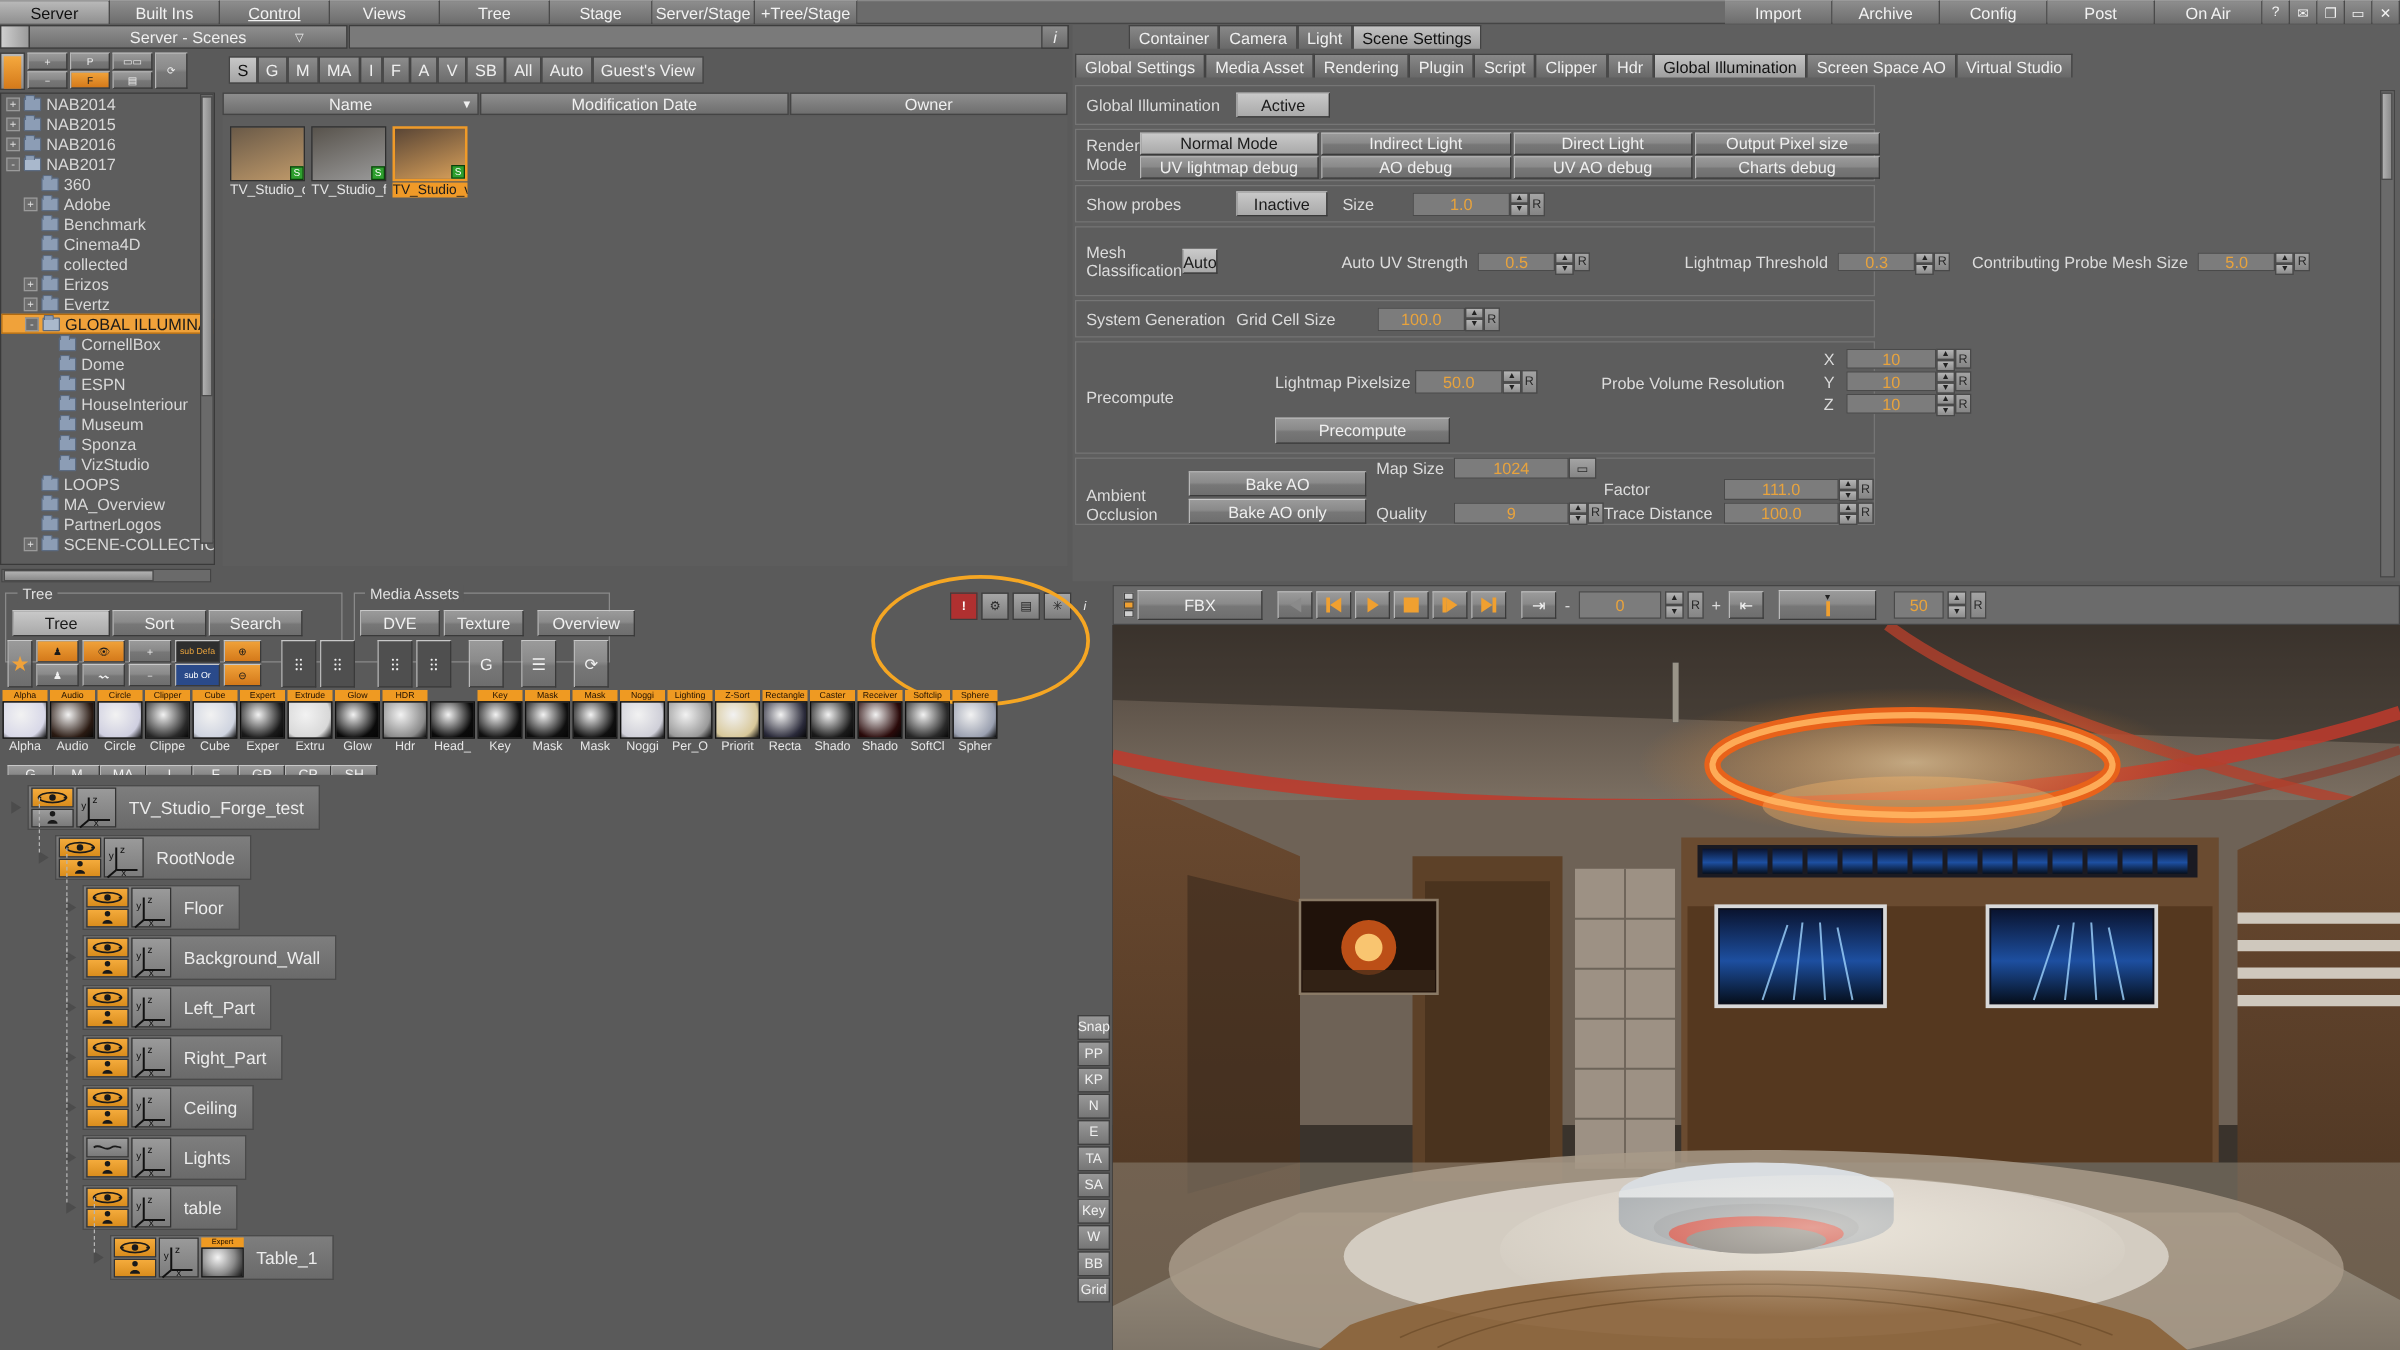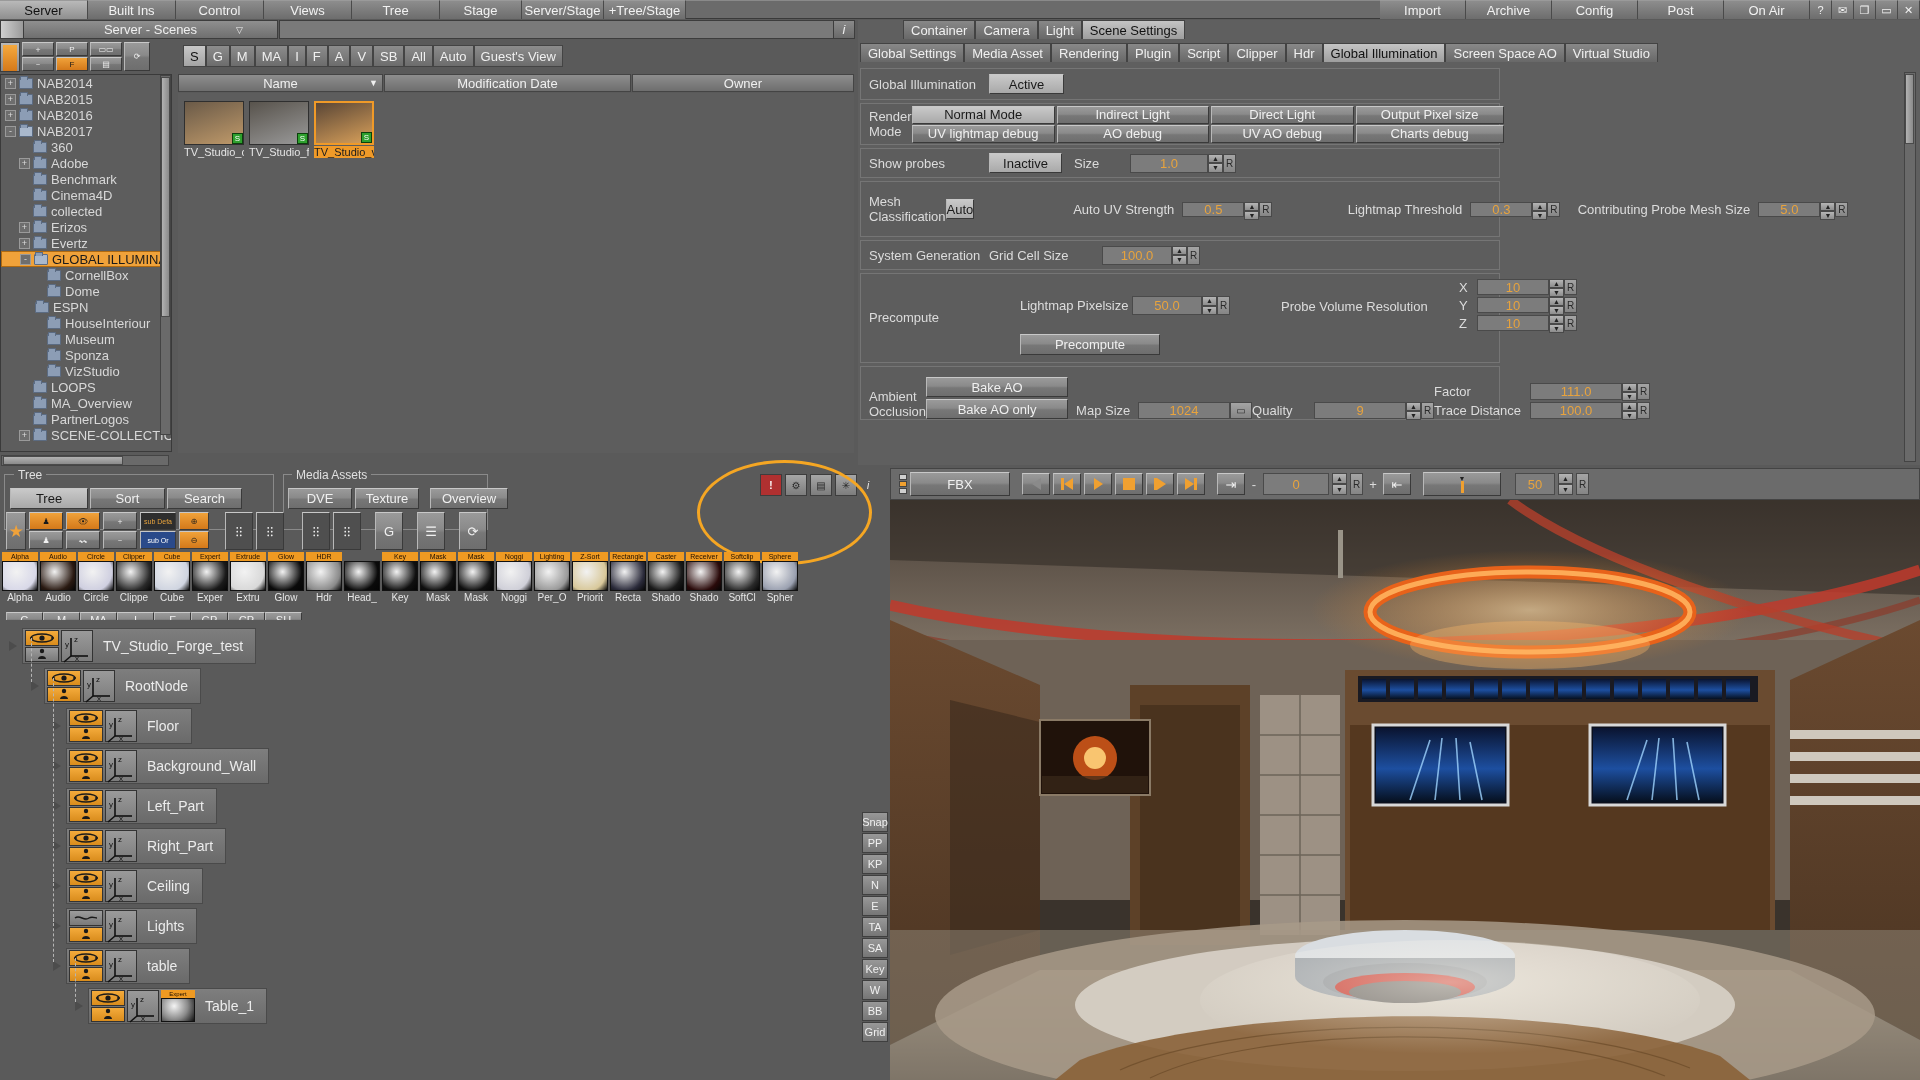--- a/index.html
+++ b/index.html
@@ -166,21 +166,21 @@
   .ellipse { position:absolute; border:3px solid #f5a623; border-radius:50%; }
 </style>
 </head>
 <body>
 
 <div class="app">
 
   <div class="topmenu" id="topmenu">
       <div class="mi active" style="width: 88px;">Server</div>
       <div class="mi" style="width: 88px;">Built Ins</div>
-      <div class="mi" style="width: 88px;">Control</div>
+      <div class="mi" style="width: 88px; text-decoration: underline;">Control</div>
       <div class="mi" style="width: 88px;">Views</div>
       <div class="mi" style="width: 88px;">Tree</div>
       <div class="mi" style="width: 82px;">Stage</div>
       <div class="mi" style="width: 82px;">Server/Stage</div>
       <div class="mi" style="width: 82px;">+Tree/Stage</div>
       <div class="spacer"></div>
       <div class="mi" style="width: 86px;">Import</div>
       <div class="mi" style="width: 86px;">Archive</div>
       <div class="mi" style="width: 86px;">Config</div>
       <div class="mi" style="width: 86px;">Post</div>
@@ -330,21 +330,21 @@
       <div class="trow" style="padding-left: 32px;">
         <span class="exp none"></span>
         <span class="fldr"></span>
         <span>CornellBox</span>
       </div>
       <div class="trow" style="padding-left: 32px;">
         <span class="exp none"></span>
         <span class="fldr"></span>
         <span>Dome</span>
       </div>
-      <div class="trow" style="padding-left: 20px;">
+      <div class="trow" style="padding-left: 32px;">
         <span class="exp none"></span>
         <span class="fldr"></span>
         <span>ESPN</span>
       </div>
       <div class="trow" style="padding-left: 32px;">
         <span class="exp none"></span>
         <span class="fldr"></span>
         <span>HouseInteriour</span>
       </div>
       <div class="trow" style="padding-left: 32px;">
@@ -536,21 +536,21 @@
           </div>
         <div class="btn" style="position:absolute;left:159px;top:60px;width:140px;height:21px">Precompute</div>
       </div>
 
       <div class="secrow" style="height:54px;display:flex;align-items:flex-end">
         <div class="lbl" style="width:128px;padding-left:8px">Ambient Occlusion</div>
         <div id="aobtns" style="display:flex;flex-direction:column;gap:2px">
             <div class="btn" style="width: 142px; height: 20px;">Bake AO</div>
             <div class="btn" style="width: 142px; height: 20px;">Bake AO only</div>
           </div>
-        <div id="aofields" style="display:flex;flex-direction:row;gap:0;margin-left:8px">
+        <div id="aofields" style="display:flex;flex-direction:column;gap:19px;margin-left:8px">
             <div style="display: flex; align-items: center;">
               <div class="lbl" style="width: 62px;">Map Size</div>
               <div class="num" style="width: 92px; height: 17px;">1024</div>
               <div class="rbtn" style="width: 22px; height: 17px;">▭</div>
             </div>
             <div style="display: flex; align-items: center;">
               <div class="lbl" style="width: 62px;">Quality</div>
               <div class="num" style="width: 92px; height: 17px;">9</div>
               <div class="spin" style="height: 17px;">
                 <div>▲</div>

